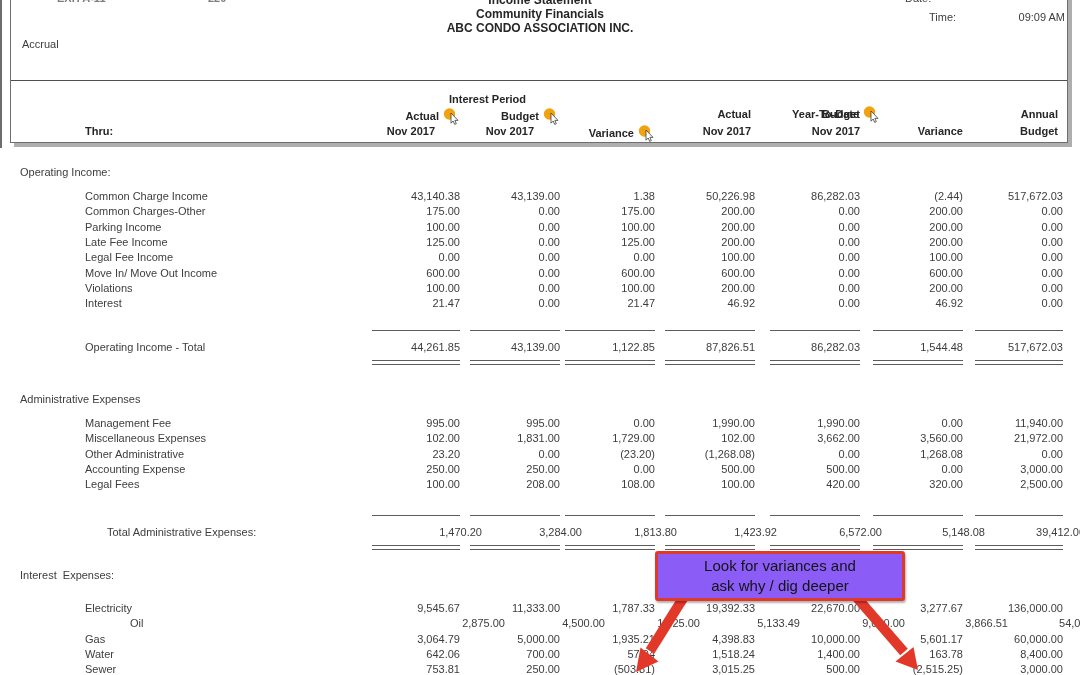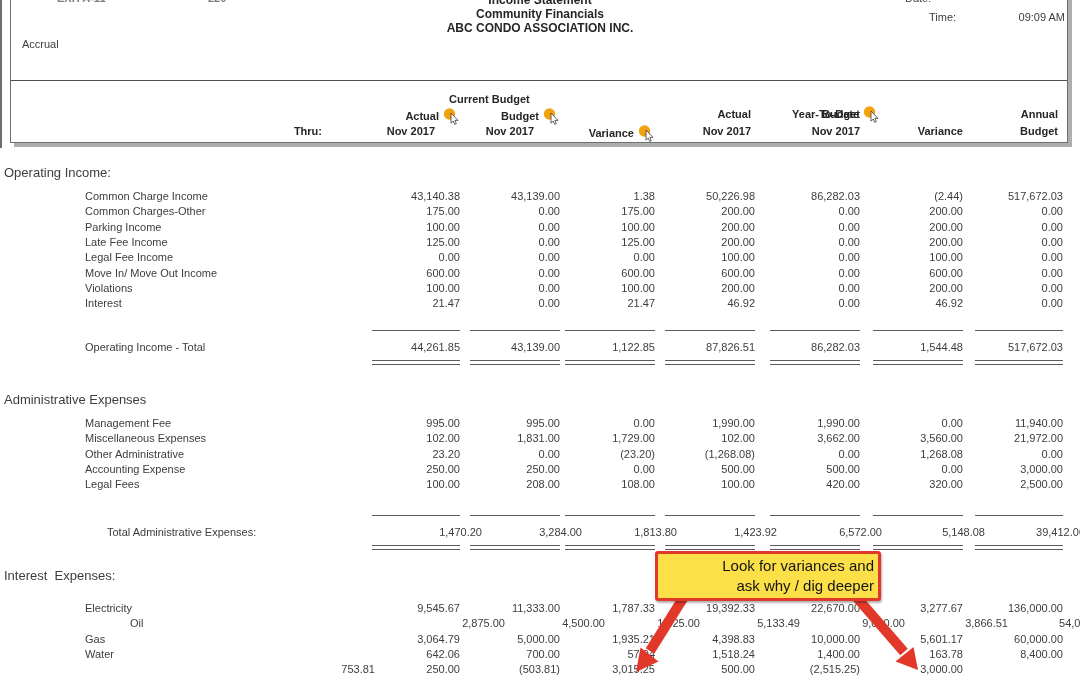--- a/index.html
+++ b/index.html
@@ -18,50 +18,50 @@
   .bold{font-weight:bold;color:#262626;}
   .fs11{font-size:11px;line-height:13px;}
   .fs12{font-size:12px;line-height:14px;}
   
   .grid{position:absolute;left:0;width:1063px;display:grid;z-index:3;
     grid-template-columns:375px 85px 100px 95px 100px 105px 103px 100px;}
   .grid .c{text-align:right;font-size:11px;line-height:13px;white-space:pre;}
   .grid .lab{text-align:left;padding-left:85px;}
   .hdr .c{font-weight:bold;color:#262626;}
   .body-grid{z-index:1;}
-  .section-title{position:absolute;left:4px;font-size:13px;line-height:13px;white-space:pre;z-index:1;}
+  .section-title{position:absolute;left:20px;font-size:11px;line-height:13px;white-space:pre;z-index:1;}
   .rule{position:absolute;border-top:1px solid #5c5c5c;z-index:1;}
   
   .drill{display:inline-block;width:17px;height:18px;vertical-align:-6px;margin-left:4px;}
   
   .arrows{position:absolute;left:0;top:0;z-index:5;}
-  .callout{position:absolute;left:655px;top:551px;width:212px;background:#fde047;
+  .callout{position:absolute;left:655px;top:551px;width:212px;background:#8b5cf6;
     border:3px solid #e2382a;border-radius:3px;box-shadow:1px 2px 2px rgba(0,0,0,.3);
-    font-size:15px;line-height:20px;color:#141414;text-align:right;padding:2px 4px;z-index:6;}
+    font-size:15px;line-height:20px;color:#141414;text-align:center;padding:2px 16px;z-index:6;}
 </style>
 </head>
 <body>
 
 <div class="canvas">
 
   <div class="edge-line"></div>
   <div class="header-box"></div>
   <div class="header-divider"></div>
 
   <div class="hb-text clipped fs11" style="left:57px;top:-8px;">EXH A-11</div>
   <div class="hb-text clipped fs11" style="left:208px;top:-8px;">220</div>
   <div class="hb-text center-line fs12" style="top:-7px;">Income Statement</div>
   <div class="hb-text center-line fs12" style="top:7px;">Community Financials</div>
   <div class="hb-text center-line fs12" style="top:21px;">ABC CONDO ASSOCIATION INC.</div>
   <div class="hb-text fs11" style="left:905px;top:-8px;">Date:</div>
   <div class="hb-text fs11" style="left:929px;top:11px;">Time:</div>
   <div class="hb-text fs11" style="left:965px;top:11px;width:100px;text-align:right;">09:09 AM</div>
   <div class="hb-text fs11" style="left:22px;top:38px;">Accrual</div>
 
-  <div class="hb-text bold fs11" style="left:449px;top:93px;">Current Budget</div>
+  <div class="hb-text bold fs11" style="left:449px;top:93px;">Interest Period</div>
   <div class="hb-text bold fs11" style="left:780px;top:93px;">
     <span>Year-To-Date</span><svg class="drill" viewBox="0 0 17 18">
         <circle cx="6.5" cy="6" r="5.7" fill="#F2A20C"></circle>
         <path d="M8 5 L8 15.2 L10.2 13 L11.7 16.4 L13.3 15.7 L11.9 12.4 L15 12.4 Z" fill="#fff" stroke="#3a3a3a" stroke-width="0.8"></path>
       </svg>
   </div>
 
   <div class="grid hdr" style="top:108px;">
     <div class="c lab"></div>
     <div class="c"><span>Actual</span><svg class="drill" viewBox="0 0 17 18">
@@ -73,21 +73,21 @@
           <path d="M8 5 L8 15.2 L10.2 13 L11.7 16.4 L13.3 15.7 L11.9 12.4 L15 12.4 Z" fill="#fff" stroke="#3a3a3a" stroke-width="0.8"></path>
         </svg></div>
     <div class="c"></div>
     <div class="c" style="padding-right:4px;">Actual</div>
     <div class="c">Budget</div>
     <div class="c"></div>
     <div class="c" style="padding-right:5px;">Annual</div>
   </div>
 
   <div class="grid hdr" style="top:125px;">
-    <div class="c lab" style="text-align:right;padding-right:53px;">Thru:</div>
+    <div class="c lab" style="text-align:left;padding-right:53px;">Thru:</div>
     <div class="c" style="padding-right:25px;">Nov 2017</div>
     <div class="c" style="padding-right:26px;">Nov 2017</div>
     <div class="c"><span>Variance</span><svg class="drill" viewBox="0 0 17 18">
           <circle cx="6.5" cy="6" r="5.7" fill="#F2A20C"></circle>
           <path d="M8 5 L8 15.2 L10.2 13 L11.7 16.4 L13.3 15.7 L11.9 12.4 L15 12.4 Z" fill="#fff" stroke="#3a3a3a" stroke-width="0.8"></path>
         </svg></div>
     <div class="c" style="padding-right:4px;">Nov 2017</div>
     <div class="c">Nov 2017</div>
     <div class="c">Variance</div>
     <div class="c" style="padding-right:5px;">Budget</div>
@@ -323,20 +323,21 @@
         <div class="c lab">Water</div>
         <div class="c">642.06</div>
         <div class="c">700.00</div>
         <div class="c">57.94</div>
         <div class="c">1,518.24</div>
         <div class="c">1,400.00</div>
         <div class="c">163.78</div>
         <div class="c">8,400.00</div>
       </div>
       <div class="grid body-grid" style="top: 663.36px;">
+        <div class="c lab">Sewer</div>
         <div class="c">753.81</div>
         <div class="c">250.00</div>
         <div class="c">(503.81)</div>
         <div class="c">3,015.25</div>
         <div class="c">500.00</div>
         <div class="c">(2,515.25)</div>
         <div class="c">3,000.00</div>
       </div>
     </div>
 

